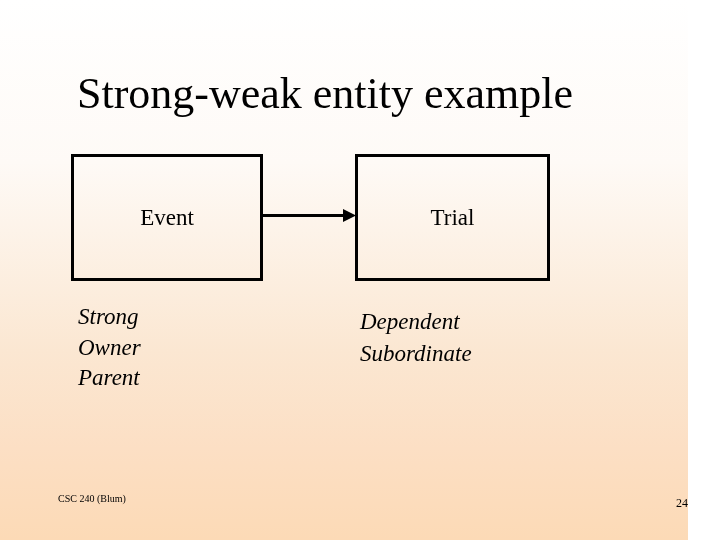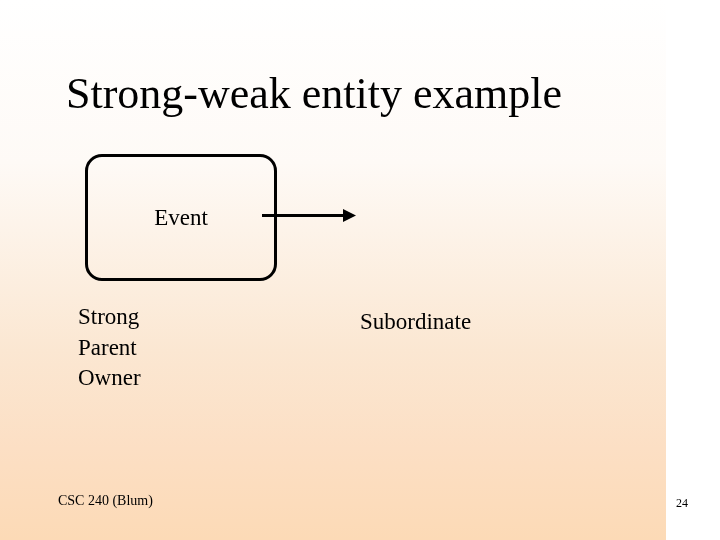--- a/index.html
+++ b/index.html
@@ -8,29 +8,28 @@
   }
   body {
     width: 720px;
     height: 540px;
     overflow: hidden;
     font-family: "Liberation Serif", "DejaVu Serif", serif;
     color: #000000;
   }
   .slide {
     position: relative;
-    width: 627px;
+    width: 688px;
     height: 540px;
     background: linear-gradient(180deg,
       #ffffff 0%,
       #fefaf6 30%,
       #fbe7d2 65%,
       #fcdfc4 83%,
       #fcdab6 100%);
-    padding-left: 39px;
   }
   .slide-title {
     position: absolute;
     top: 70px;
     left: 0;
     right: 38px;
     text-align: center;
     font-size: 44px;
     line-height: 48px;
     white-space: nowrap;
@@ -40,41 +39,42 @@
     top: 154px;
     height: 127px;
     border: 3px solid #000000;
     box-sizing: border-box;
     background: transparent;
     display: flex;
     align-items: center;
     justify-content: center;
     font-size: 23px;
   }
-  .entity-box.strong { left: 85px;  width: 192px; border-radius: 17px; }
+  .entity-box.strong { left: 71px;  width: 192px; }
   .entity-box.weak   { left: 355px; width: 195px; }
   .connector-arrow {
     position: absolute;
     left: 262px;
     top: 204px;
     width: 94px;
     height: 23px;
   }
   .synonym-list {
     position: absolute;
     font-size: 23px;
     line-height: 31px;
+    font-style: italic;
   }
   .synonym-list.strong { left: 78px;  top: 302px; line-height: 30.5px; }
   .synonym-list.weak   { left: 360px; top: 306px; line-height: 31.5px; }
   .footer-course {
     position: absolute;
     left: 58px;
     top: 493px;
-    font-size: 14px;
+    font-size: 10px;
   }
   .page-number {
     position: absolute;
     left: 676px;
     top: 496px;
     font-size: 12px;
   }
 </style>
 </head>
 <body>
@@ -85,28 +85,32 @@
 
   <div class="entity-box strong">
     <span>Event</span>
   </div>
 
   <svg class="connector-arrow" viewBox="0 0 94 23" xmlns="http://www.w3.org/2000/svg" aria-hidden="true">
     <line x1="0" y1="11.5" x2="81" y2="11.5" stroke="#000000" stroke-width="3"></line>
     <polygon points="81,5 94,11.5 81,18" fill="#000000"></polygon>
   </svg>
 
+  <div class="entity-box weak">
+    <span>Trial</span>
+  </div>
 
   <div class="synonym-list strong">
     <div>Strong</div>
+    <div>Owner</div>
     <div>Parent</div>
-    <div>Owner</div>
   </div>
 
   <div class="synonym-list weak">
+    <div>Dependent</div>
     <div>Subordinate</div>
   </div>
 
   <div class="footer-course">CSC 240 (Blum)</div>
 
   <div class="page-number">24</div>
 
 </div>
 
 </body></html>

